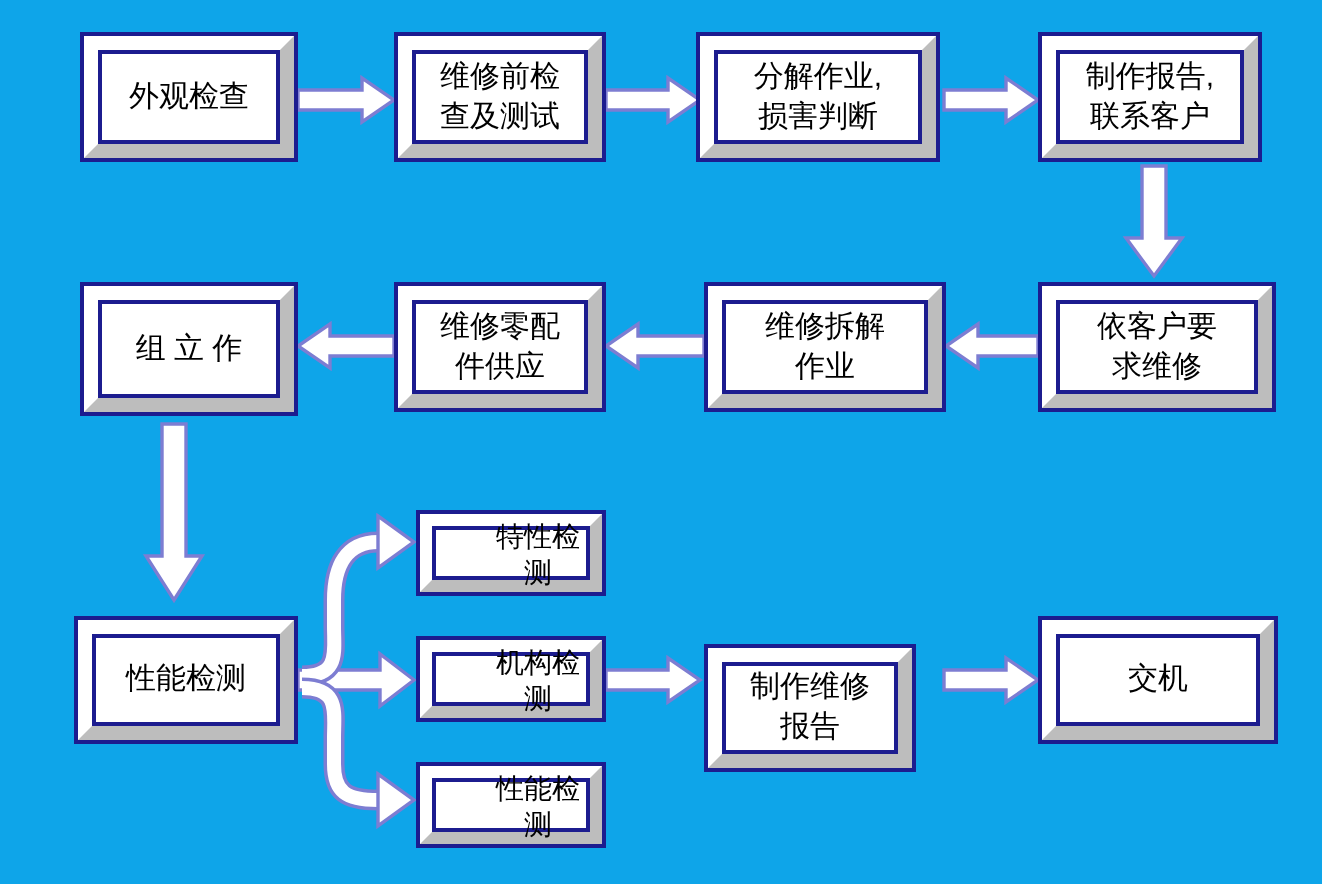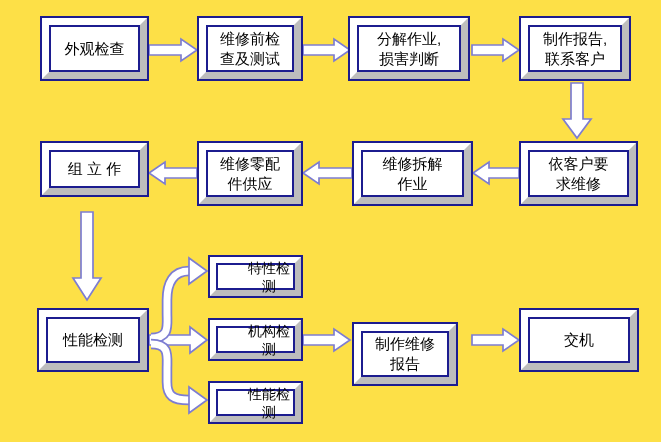--- a/index.html
+++ b/index.html
@@ -1,19 +1,19 @@
 <!DOCTYPE html>
 <html><head>
 <meta charset="utf-8">
 <style>
   html,body{margin:0;padding:0;background:#ffffff;}
   #canvas{
     position:relative;
     width:661px;height:442px;
-    background:#fde047;
+    background:#0ea5e9;
     font-family:"Liberation Sans","DejaVu Sans",sans-serif;
     overflow:hidden;
   }
   #arrow-layer{position:absolute;left:0;top:0;width:661px;height:442px;}
   .box{
     position:absolute;
     box-sizing:border-box;
     border:2px solid #1c1c8f;
     background:#ffffff;
   }
@@ -103,21 +103,21 @@
     </div>
   </div>
 
   <div class="box" style="left:352px;top:141px;width:121px;height:65px">
     <div class="bevel">
       <div class="inner">维修拆解
 作业</div>
     </div>
   </div>
 
-  <div class="box" style="left:40px;top:141px;width:109px;height:56px">
+  <div class="box" style="left:40px;top:141px;width:109px;height:67px">
     <div class="bevel">
       <div class="inner">组 立 作</div>
     </div>
   </div>
 
   <div class="box" style="left:37px;top:308px;width:112px;height:64px">
     <div class="bevel">
       <div class="inner">性能检测</div>
     </div>
   </div>

